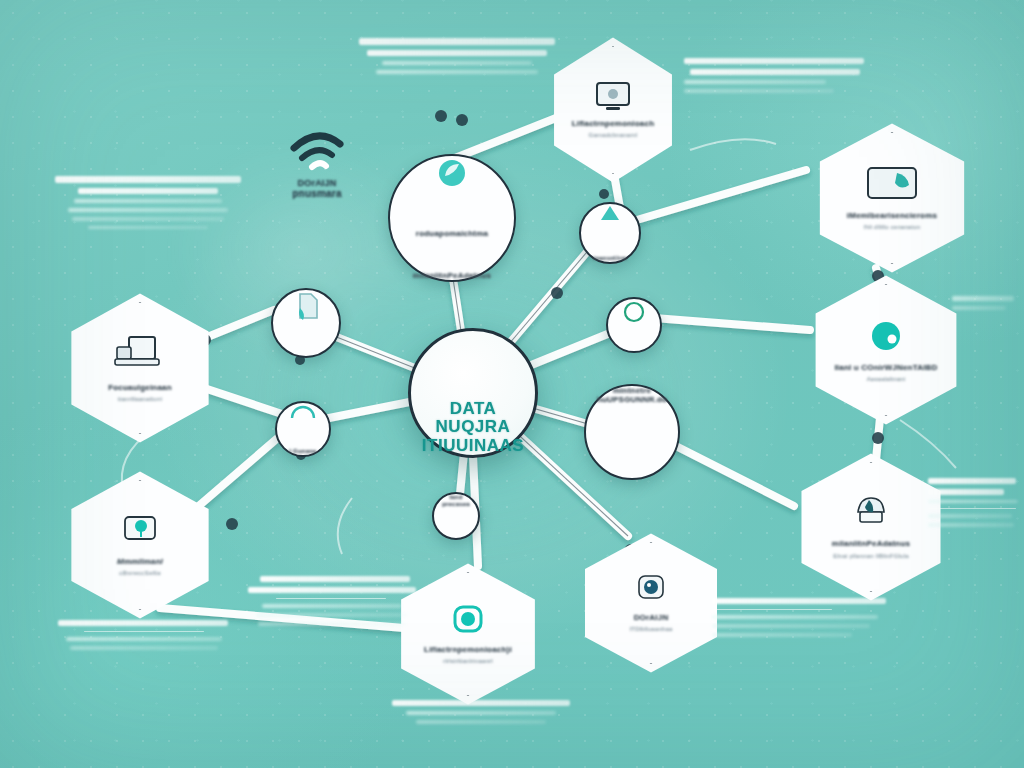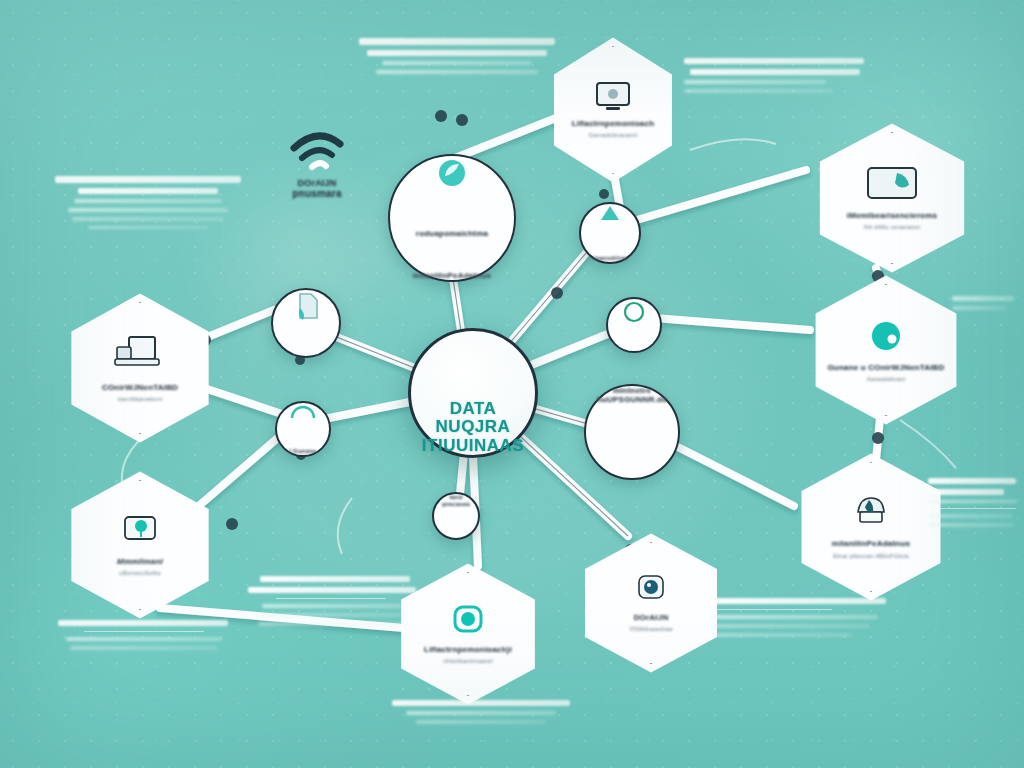--- a/index.html
+++ b/index.html
@@ -214,21 +214,21 @@
 
     <div class="hexwrap" style="left:806px;top:274px;width:160px;height:152px;">
       <div class="hex"></div>
       <div class="hex-ring"></div>
       <div class="hex-ring2"></div>
       <div class="hex-body">
         <svg class="icon" width="38" height="38" viewBox="0 0 38 38">
           <circle cx="19" cy="19" r="14" fill="#16c2b4"></circle>
           <circle cx="25" cy="22" r="4.5" fill="#ffffff"></circle>
         </svg>
-        <div class="lbl" style="font-size:8px;margin-top:4px;">Gunane u COnirWJNenTAIBD</div>
+        <div class="lbl" style="font-size:8px;margin-top:4px;">Ilanl u COnirWJNenTAIBD</div>
         <div class="lbl sub tiny">Aasaalaltnani</div>
       </div>
     </div>
 
     <div class="hexwrap" style="left:792px;top:452px;width:158px;height:150px;">
       <div class="hex"></div>
       <div class="hex-ring"></div>
       <div class="hex-body">
         <svg class="icon" width="42" height="36" viewBox="0 0 42 36">
           <path d="M8 18 q2 -14 13 -14 q12 0 13 14 z" fill="#e9f2f5" stroke="#26363f" stroke-width="1.6"></path>
@@ -243,21 +243,21 @@
     <div class="hexwrap" style="left:62px;top:292px;width:156px;height:152px;">
       <div class="hex"></div>
       <div class="hex-ring"></div>
       <div class="hex-ring2"></div>
       <div class="hex-body">
         <svg class="icon" width="62" height="42" viewBox="0 0 62 42">
           <rect x="20" y="4" width="26" height="22" rx="2" fill="#f3f8fa" stroke="#26363f" stroke-width="2"></rect>
           <rect x="8" y="14" width="14" height="12" rx="2" fill="#dfe9ee" stroke="#26363f" stroke-width="1.6"></rect>
           <rect x="6" y="26" width="44" height="6" rx="2" fill="#eef4f7" stroke="#26363f" stroke-width="1.6"></rect>
         </svg>
-        <div class="lbl" style="font-size:8px;margin-top:4px;">COnirWJNenTAIBD</div>
+        <div class="lbl" style="font-size:8px;margin-top:4px;">Focuaulgeinaan</div>
         <div class="lbl sub tiny">ttanrillaanatlorri</div>
       </div>
     </div>
 
     <div class="hexwrap" style="left:62px;top:470px;width:156px;height:150px;font-style:italic;">
       <div class="hex"></div>
       <div class="hex-ring"></div>
       <div class="hex-ring2"></div>
       <div class="hex-body">
         <svg class="icon" width="48" height="36" viewBox="0 0 48 36">

